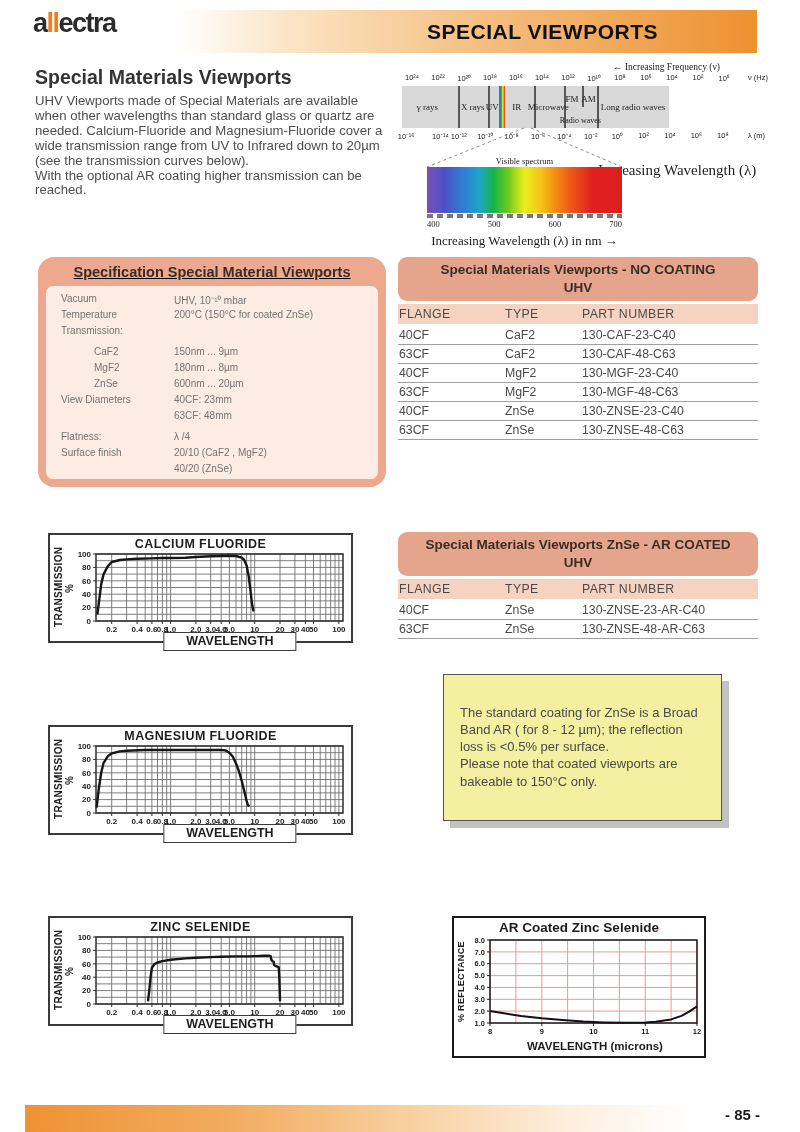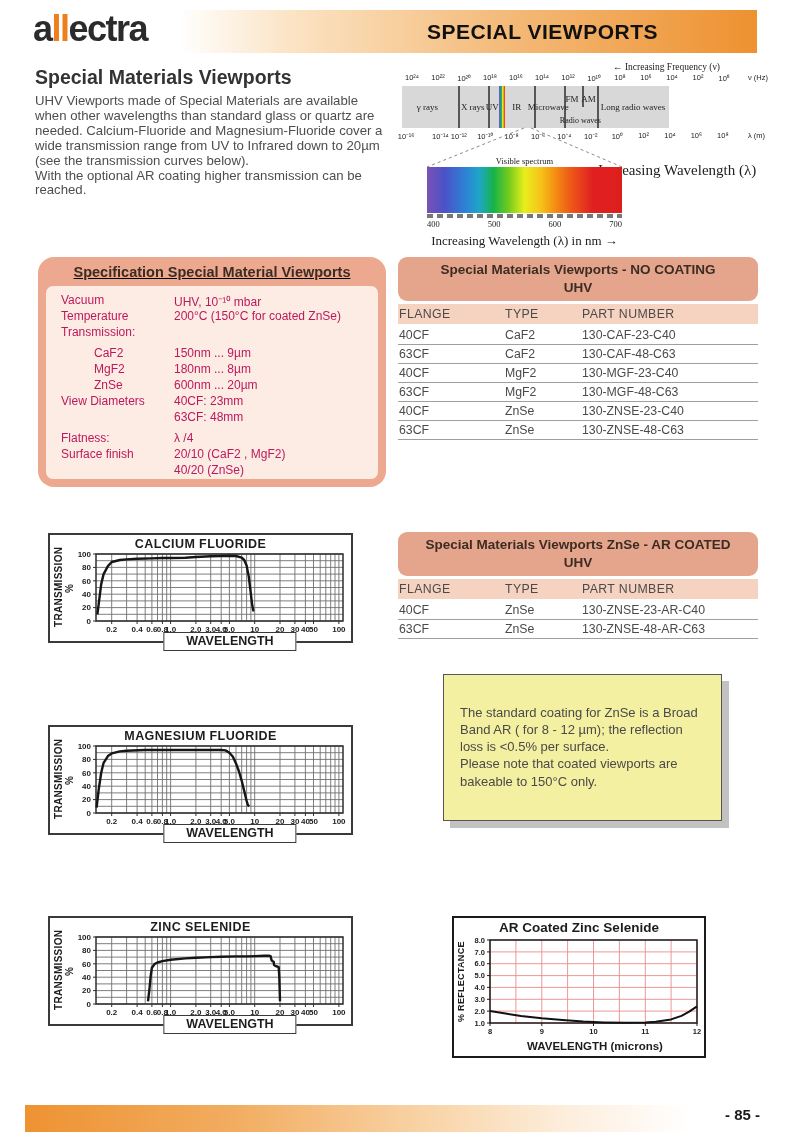--- a/index.html
+++ b/index.html
@@ -1,20 +1,20 @@
 <!DOCTYPE html>
 <html><head>
 <meta charset="utf-8">
 <style>
   html,body{margin:0;padding:0;background:#ffffff;}
   body{font-family:"Liberation Sans",sans-serif;}
   .page{position:relative;width:800px;height:1132px;background:#fff;overflow:hidden;}
 
   
-  .logo{position:absolute;left:33px;top:8px;font-weight:bold;font-size:36px;letter-spacing:-1.5px;color:#2b2b2b;line-height:1.15;}
+  .logo{position:absolute;left:33px;top:8px;font-weight:bold;font-size:27px;letter-spacing:-1.5px;color:#2b2b2b;line-height:1.15;}
   .logo .accent{color:#ee7f1c;}
   .banner{position:absolute;left:178px;top:10px;width:579px;height:43px;
     background:linear-gradient(90deg,rgba(255,255,255,0) 0%,#fbe3c3 20%,#f4bc7c 55%,#ee9130 100%);
     display:flex;align-items:center;justify-content:center;padding-left:150px;box-sizing:border-box;}
   .banner span{font-weight:bold;font-size:21px;color:#111;letter-spacing:.5px;}
 
   h1.title{position:absolute;left:35px;top:66px;margin:0;font-size:19.5px;color:#333;}
   .intro{position:absolute;left:35px;top:94px;width:358px;font-size:13.2px;line-height:14.9px;color:#4e4e4e;}
   .intro p{margin:0;}
 
@@ -39,21 +39,21 @@
   .vis-label{font-size:8.5px;height:11px;}
   .vis-grad{height:46px;background:linear-gradient(90deg,#7a52b5 0%,#4b52c8 9%,#2e7fd4 19%,#1fa6c8 27%,#16b24a 34%,#74cc1d 42%,#e8ee1b 50%,#f6c51a 58%,#f59311 65%,#ef5c19 73%,#e02020 85%,#dd1f1c 100%);}
   .vis-strip{height:4px;margin-top:1px;background:repeating-linear-gradient(90deg,#777 0,#777 6px,transparent 6px,transparent 10px);}
   .vis-ticks{display:flex;justify-content:space-between;font-size:8.5px;margin-top:1px;}
   .vis-caption{font-size:13px;margin-top:4px;}
 
   
   .spec-box{position:absolute;left:38px;top:257px;width:348px;height:230px;background:#eda98f;border-radius:16px;text-decoration:underline;}
   .spec-title{text-align:center;font-weight:bold;font-size:14.5px;color:#3c2c24;padding-top:7px;}
   .spec-inner{position:absolute;left:8px;right:8px;top:29px;bottom:8px;background:#fcece3;border-radius:7px;padding-top:7px;overflow:hidden;}
-  .spec-row{display:flex;height:15.8px;font-size:12px;color:#be185d;}
+  .spec-row{display:flex;height:15.8px;font-size:10px;color:#737373;}
   .spec-row.gap{margin-top:6px;}
   .sl{box-sizing:border-box;width:128px;padding-left:15px;flex:none;}
   .sl.ind{padding-left:48px;}
   .sv{flex:1;}
 
   
   .ptable{position:absolute;width:360px;}
   #no-coating{top:257px;left:398px;}
   #ar-coated{top:532px;left:398px;}
   .ptable-title{background:#e5a58c;border-radius:9px;min-height:44px;display:flex;flex-direction:column;justify-content:center;text-align:center;

